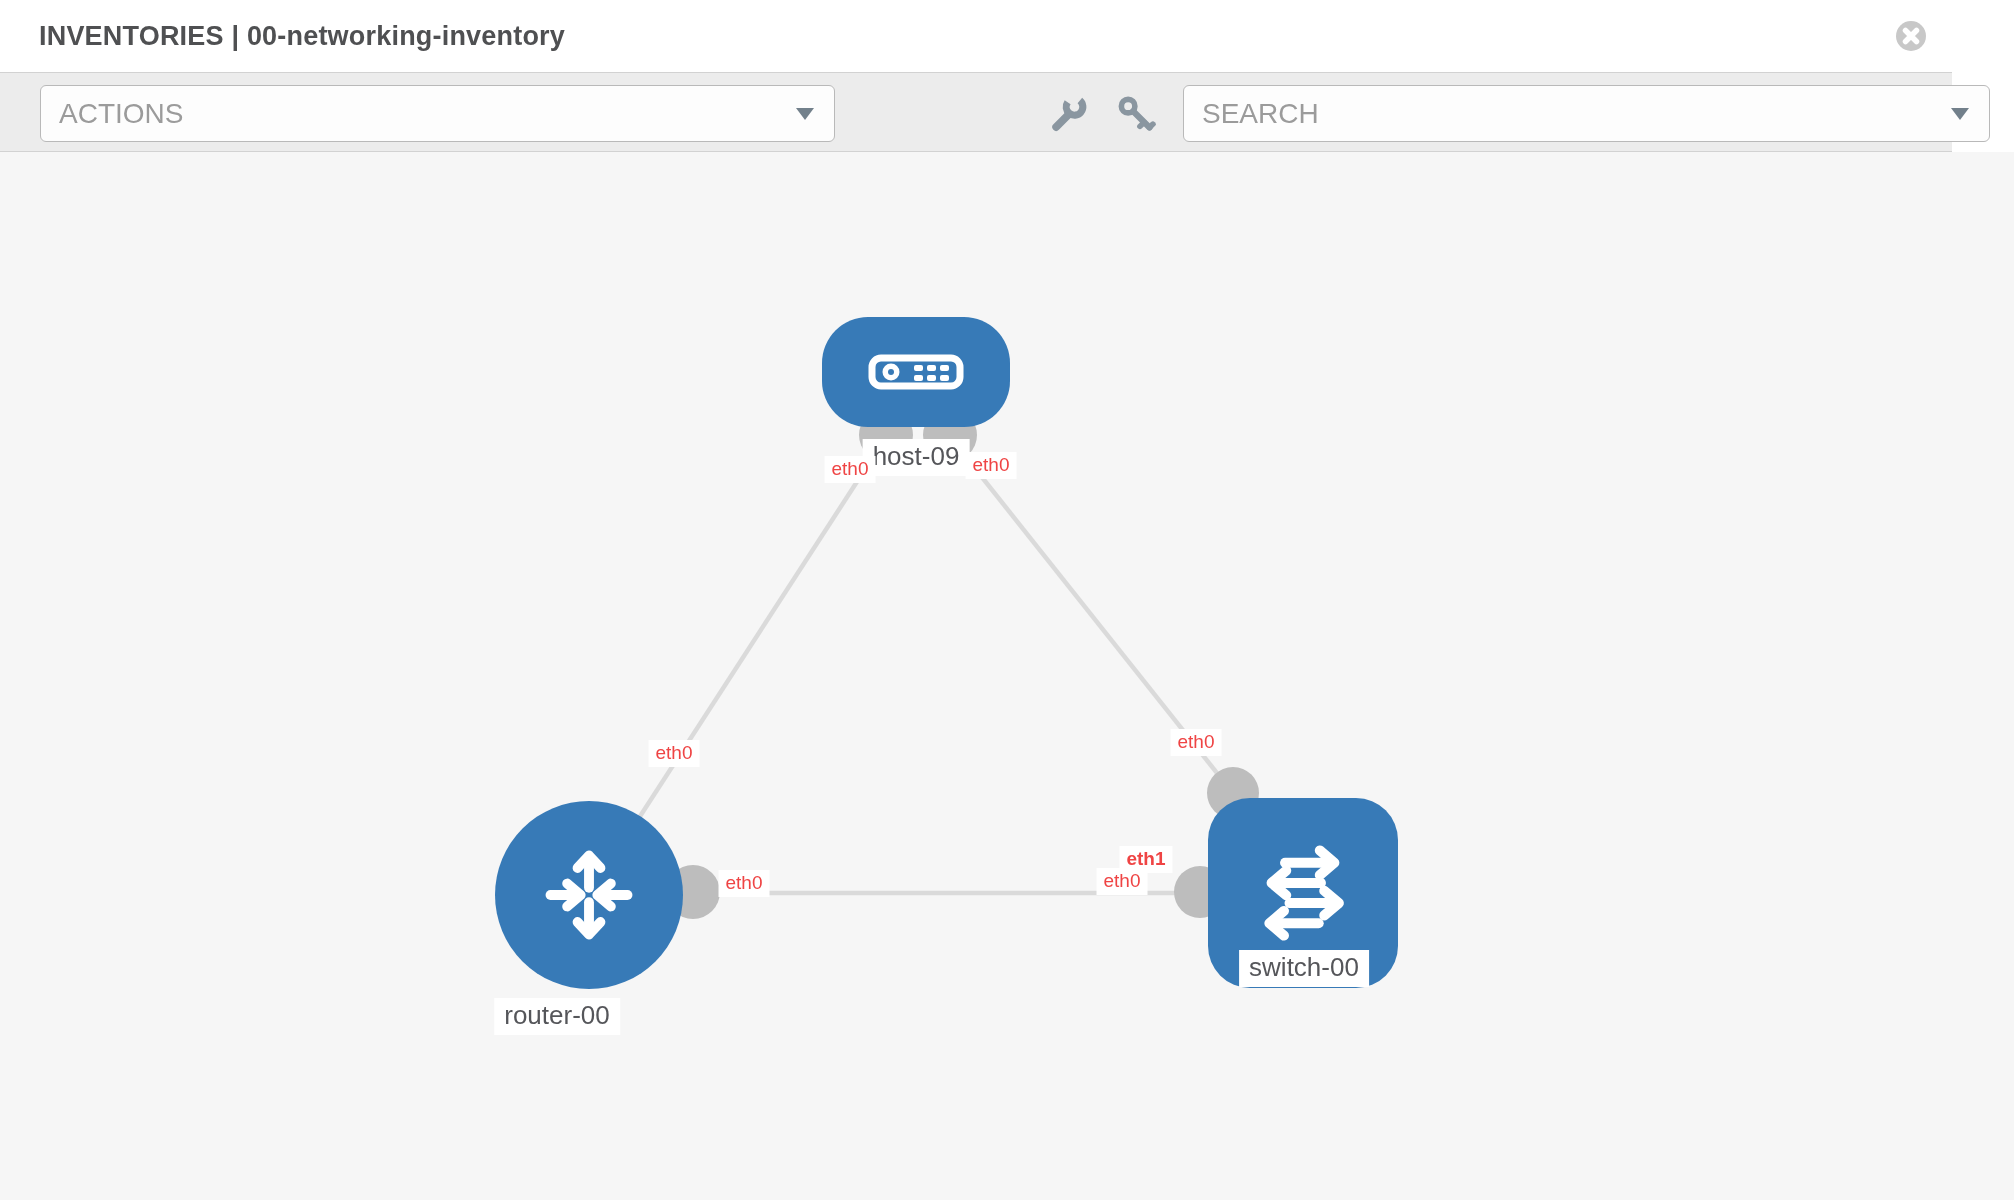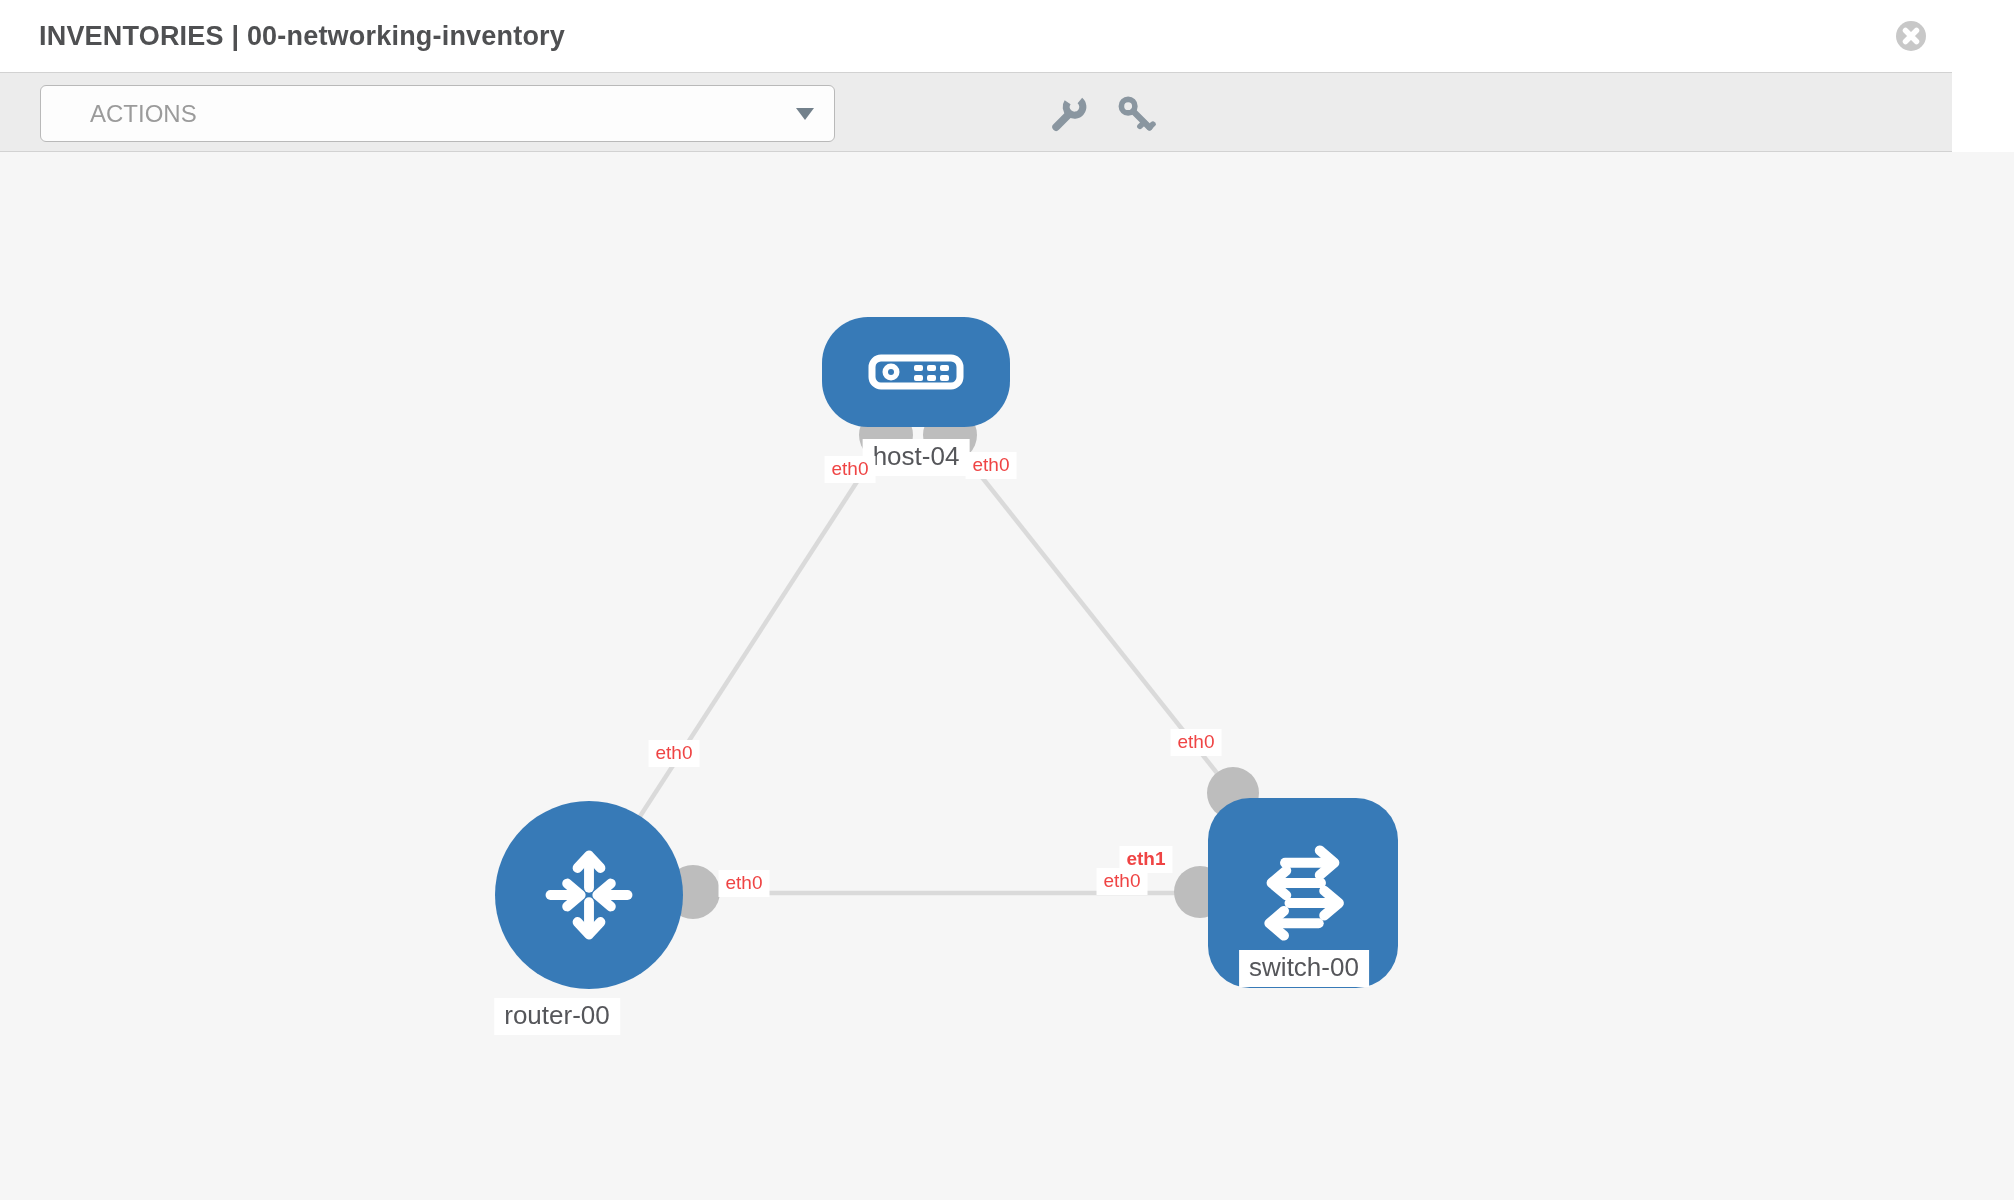--- a/index.html
+++ b/index.html
@@ -9,21 +9,21 @@
   
   .titlebar { position:relative; height:72px; background:#ffffff; display:flex; align-items:center; }
   .page-title { margin-left:39px; font-size:27px; font-weight:700; color:#4f5052; letter-spacing:0.2px; }
   .close-btn { position:absolute; right:25px; top:20px; width:32px; height:32px; border:none; background:transparent; cursor:pointer; padding:0; }
 
   
   .toolbar { position:relative; height:80px; background:#ececec; border-top:1px solid #d2d2d2; border-bottom:1px solid #d2d2d2; }
   .fake-select { position:absolute; top:12px; height:57px; background:#fdfdfd; border:1.5px solid #b9b9b9; border-radius:6px; display:flex; align-items:center; justify-content:space-between; padding:0 20px 0 18px; cursor:pointer; }
   .sel-actions { left:40px; width:795px; }
   .sel-search  { left:1183px; width:807px; }
-  .sel-label { font-size:24px; color:#9b9b9b;margin-left:31px; }
+  .sel-label { font-size:28px; color:#9b9b9b; }
   .caret-down { width:0; height:0; border-left:9px solid transparent; border-right:9px solid transparent; border-top:12px solid #72808b; }
   .tool-btn { position:absolute; top:22px; width:40px; height:40px; background:transparent; border:none; cursor:pointer; padding:0; }
   .btn-wrench { left:1048px; }
   .btn-key { left:1116px; }
 
   
   .canvas { position:relative; width:2014px; height:1048px; background:#f6f6f6; overflow:hidden; }
   .links-layer { position:absolute; left:0; top:0; width:2014px; height:1048px; }
   .node { position:absolute; background:#377ab7; display:flex; align-items:center; justify-content:center; cursor:pointer; }
   .node-host   { left:822px;  top:165px; width:188px; height:110px; border-radius:46px; }
@@ -63,20 +63,24 @@
 
     <button class="tool-btn btn-key">
       <svg width="40" height="36" viewBox="0 0 34 32">
         <circle cx="10" cy="9" r="6" stroke="#8a96a0" stroke-width="5" fill="none"></circle>
         <path d="M14.5 13.5 L29 28" stroke="#8a96a0" stroke-width="5.5" stroke-linecap="round" fill="none"></path>
         <path d="M24 23.5 L20.5 27" stroke="#8a96a0" stroke-width="5" stroke-linecap="round" fill="none"></path>
         <path d="M29 28 L32 25" stroke="#8a96a0" stroke-width="5" stroke-linecap="round" fill="none"></path>
       </svg>
     </button>
 
+    <div class="fake-select sel-search">
+      <span class="sel-label">SEARCH</span>
+      <span class="caret-down"></span>
+    </div>
   </div>
 
   <div class="canvas">
 
     <svg class="links-layer" viewBox="0 0 2014 1048">
 
       <line x1="886" y1="285" x2="589" y2="743" stroke="#dadada" stroke-width="4.5"></line>
       <line x1="950" y1="285" x2="1240" y2="650" stroke="#dadada" stroke-width="4.5"></line>
       <line x1="589" y1="741" x2="1303" y2="741" stroke="#dadada" stroke-width="4.5"></line>
 
@@ -124,21 +128,21 @@
           <path d="M16,-9 L-26,-9"></path>
             <path d="M-15,-20 L-28,-9 L-15,2"></path>
           <path d="M-12,9 L30,9"></path>
             <path d="M19,-2 L32,9 L19,20"></path>
           <path d="M14,27 L-28,27"></path>
             <path d="M-17,16 L-30,27 L-17,38"></path>
         </g>
       </svg>
     </div>
 
-    <div class="node-label" style="left:916px; top:287px;">host-04</div>
+    <div class="node-label" style="left:916px; top:287px;">host-09</div>
     <div class="node-label" style="left:557px; top:846px;">router-00</div>
     <div class="node-label" style="left:1304px; top:798px;">switch-00</div>
 
     <div class="if-label" style="left:850px; top:304px;">eth0</div>
     <div class="if-label" style="left:991px; top:300px;">eth0</div>
     <div class="if-label" style="left:674px; top:588px;">eth0</div>
     <div class="if-label" style="left:1196px; top:577px;">eth0</div>
     <div class="if-label" style="left:744px; top:718px;">eth0</div>
     <div class="if-label" style="left:1122px; top:716px; z-index:1;">eth0</div>
     <div class="if-label" style="left:1146px; top:694px; z-index:2;font-weight:bold;">eth1</div>

